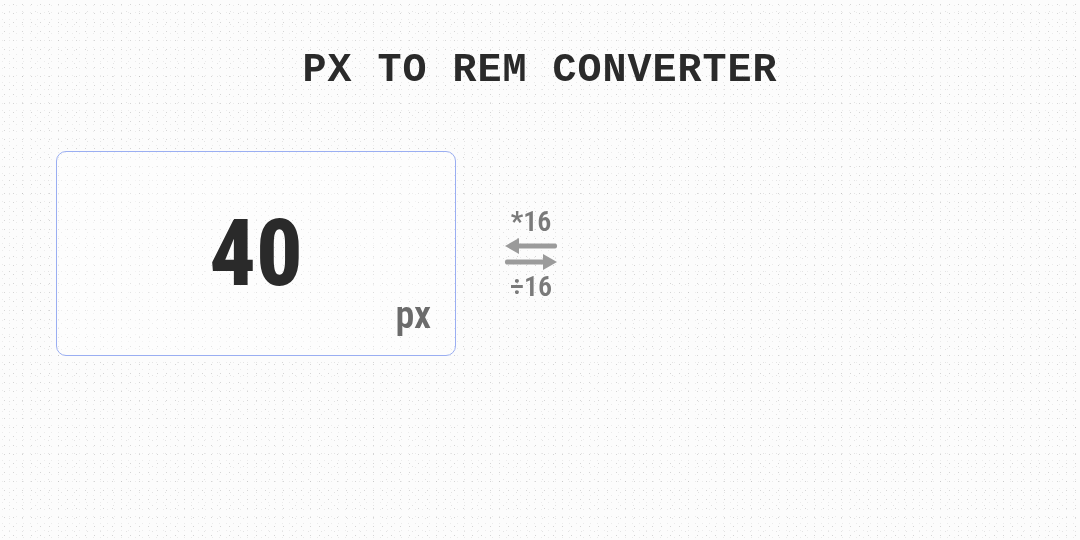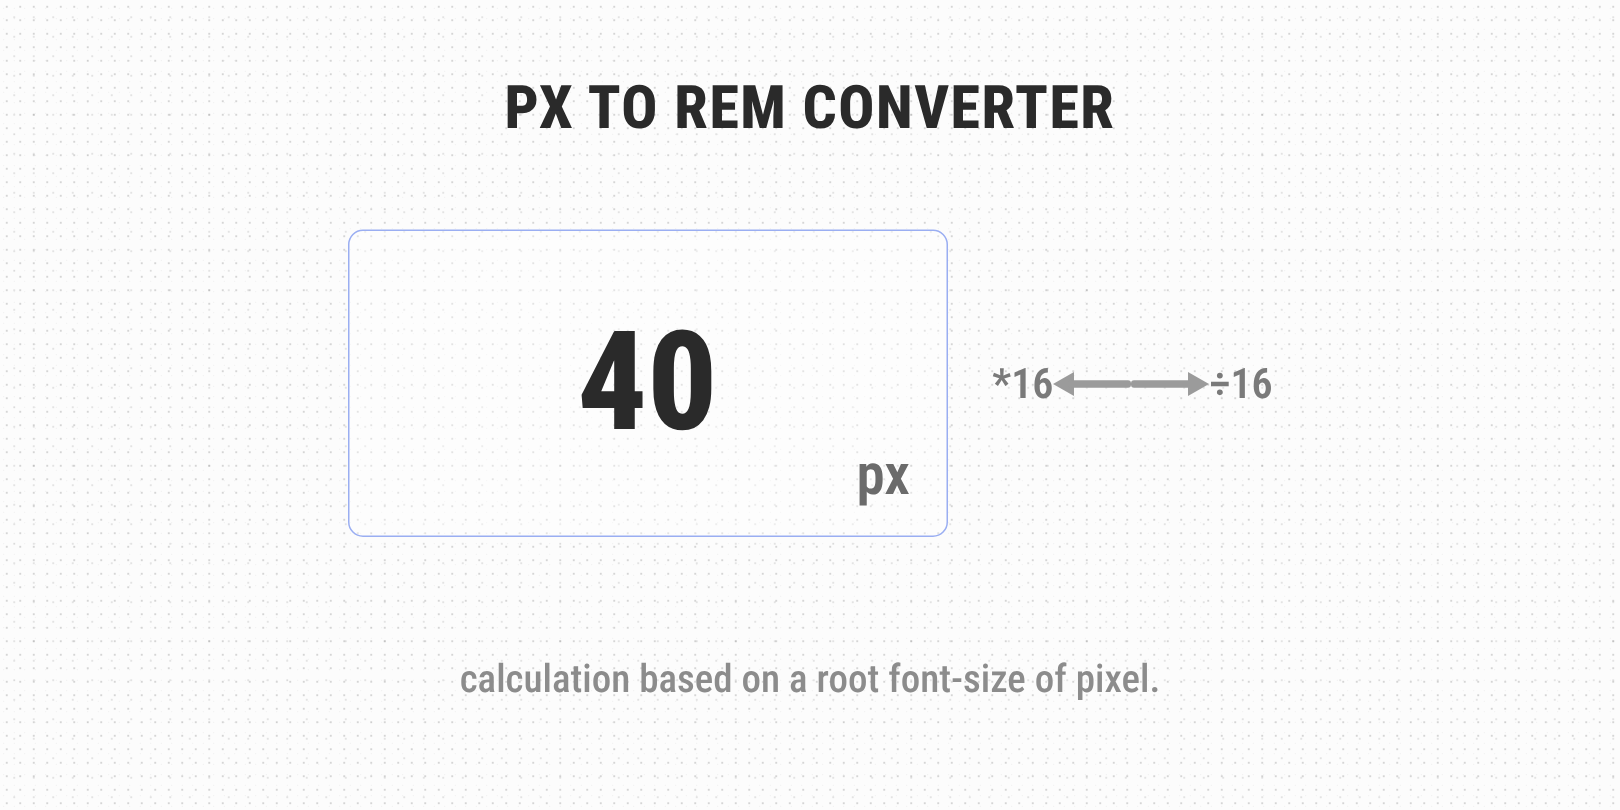--- a/index.html
+++ b/index.html
@@ -34,25 +34,25 @@
       align-items: center;
       padding: 48px 56px 28px;
     }
     .title {
       font-size: 40px;
       font-weight: 800;
       letter-spacing: 1px;
       color: #2a2a2a;
       margin-bottom: 58px;
       font-stretch: condensed;
+      font-family: Liberation Mono, monospace;
     }
     .row {
       display: flex;
       align-items: center;
-      justify-content: center;
       width: 100%;
       gap: 30px;
     }
     .card {
       width: 400px;
       height: 205px;
       border: 1.5px solid #9aaef2;
       border-radius: 10px;
       background: rgba(255,255,255,0.35);
       position: relative;
@@ -72,20 +72,21 @@
       position: absolute;
       right: 24px;
       bottom: 18px;
       font-size: 38px;
       font-weight: 600;
       color: #6b6b6b;
       font-stretch: condensed;
     }
     .middle {
       display: flex;
+      flex-direction: column;
       align-items: center;
       gap: 0;
       min-width: 90px;
     }
     .op {
       font-size: 28px;
       font-weight: 600;
       color: #7a7a7a;
       font-stretch: condensed;
     }
@@ -143,14 +144,13 @@
       <div class="arrow right">
         <div class="shaft"></div>
           <div class="head"></div>
       </div>
       <div class="op">÷16</div>
     </div>
 
 
   </div>
 
-  <div class="footnote">calculation based on a root font-size of  pixel.</div>
 </div>
 
 </body></html>

